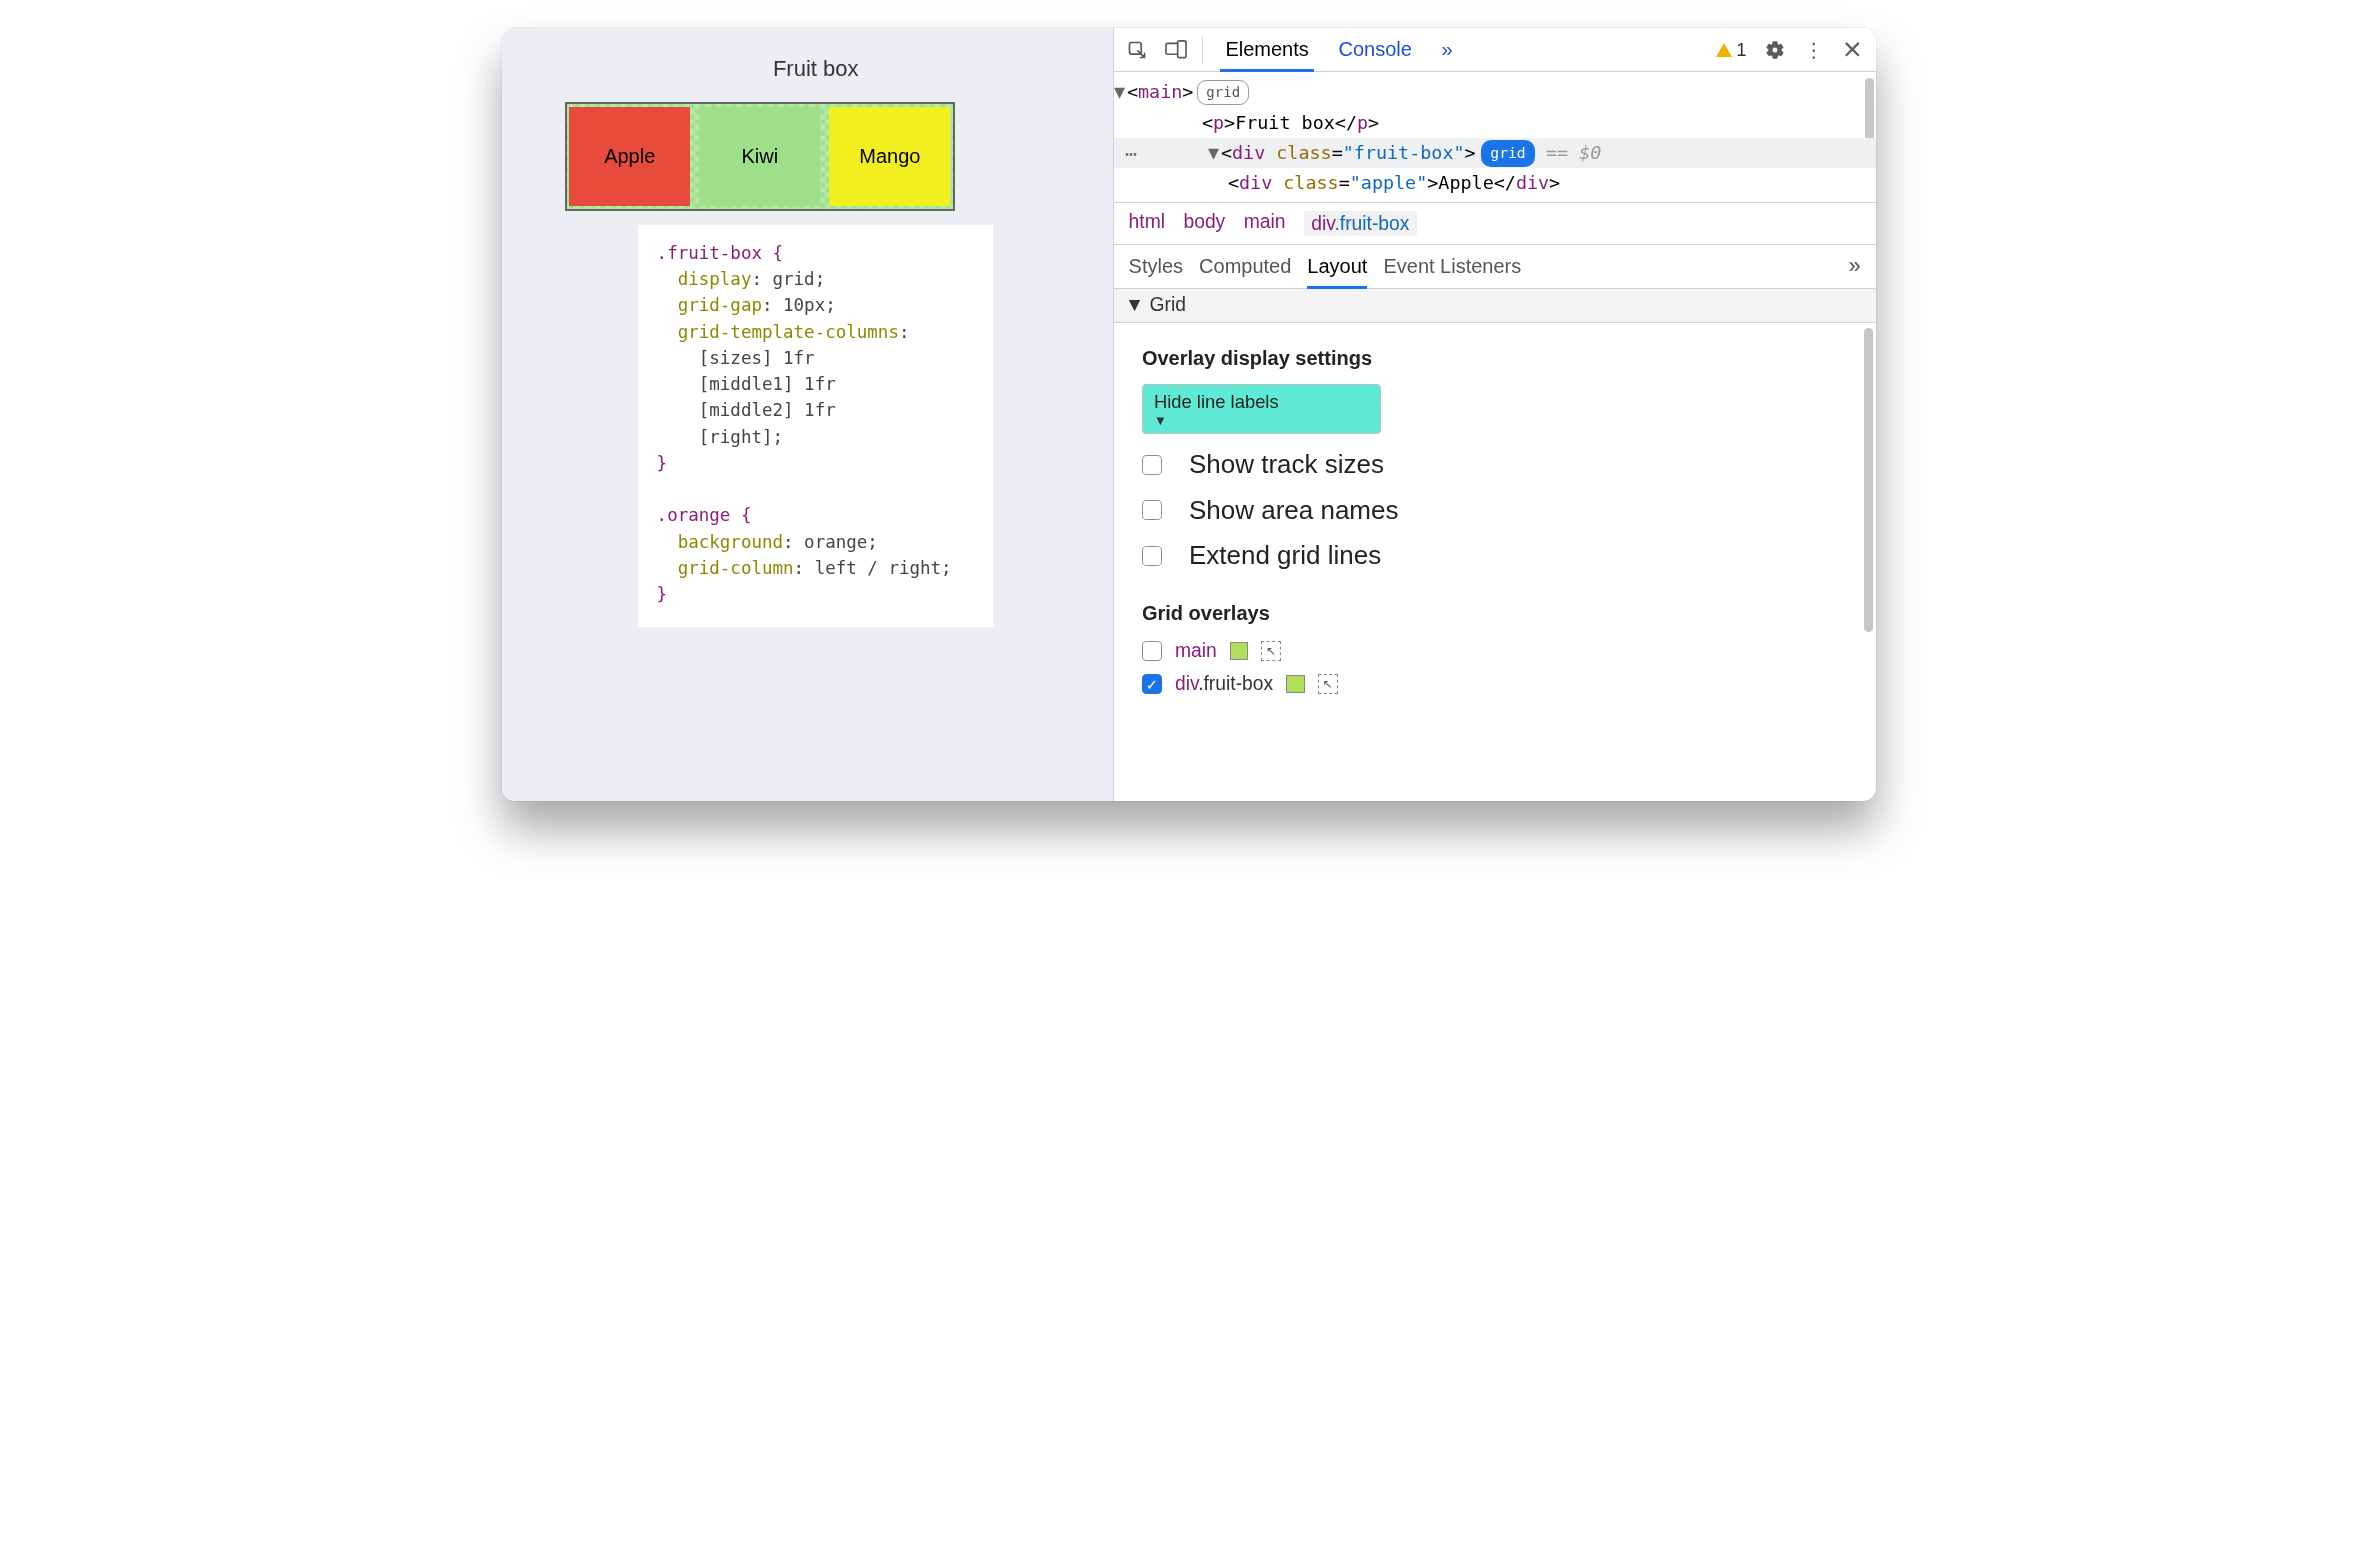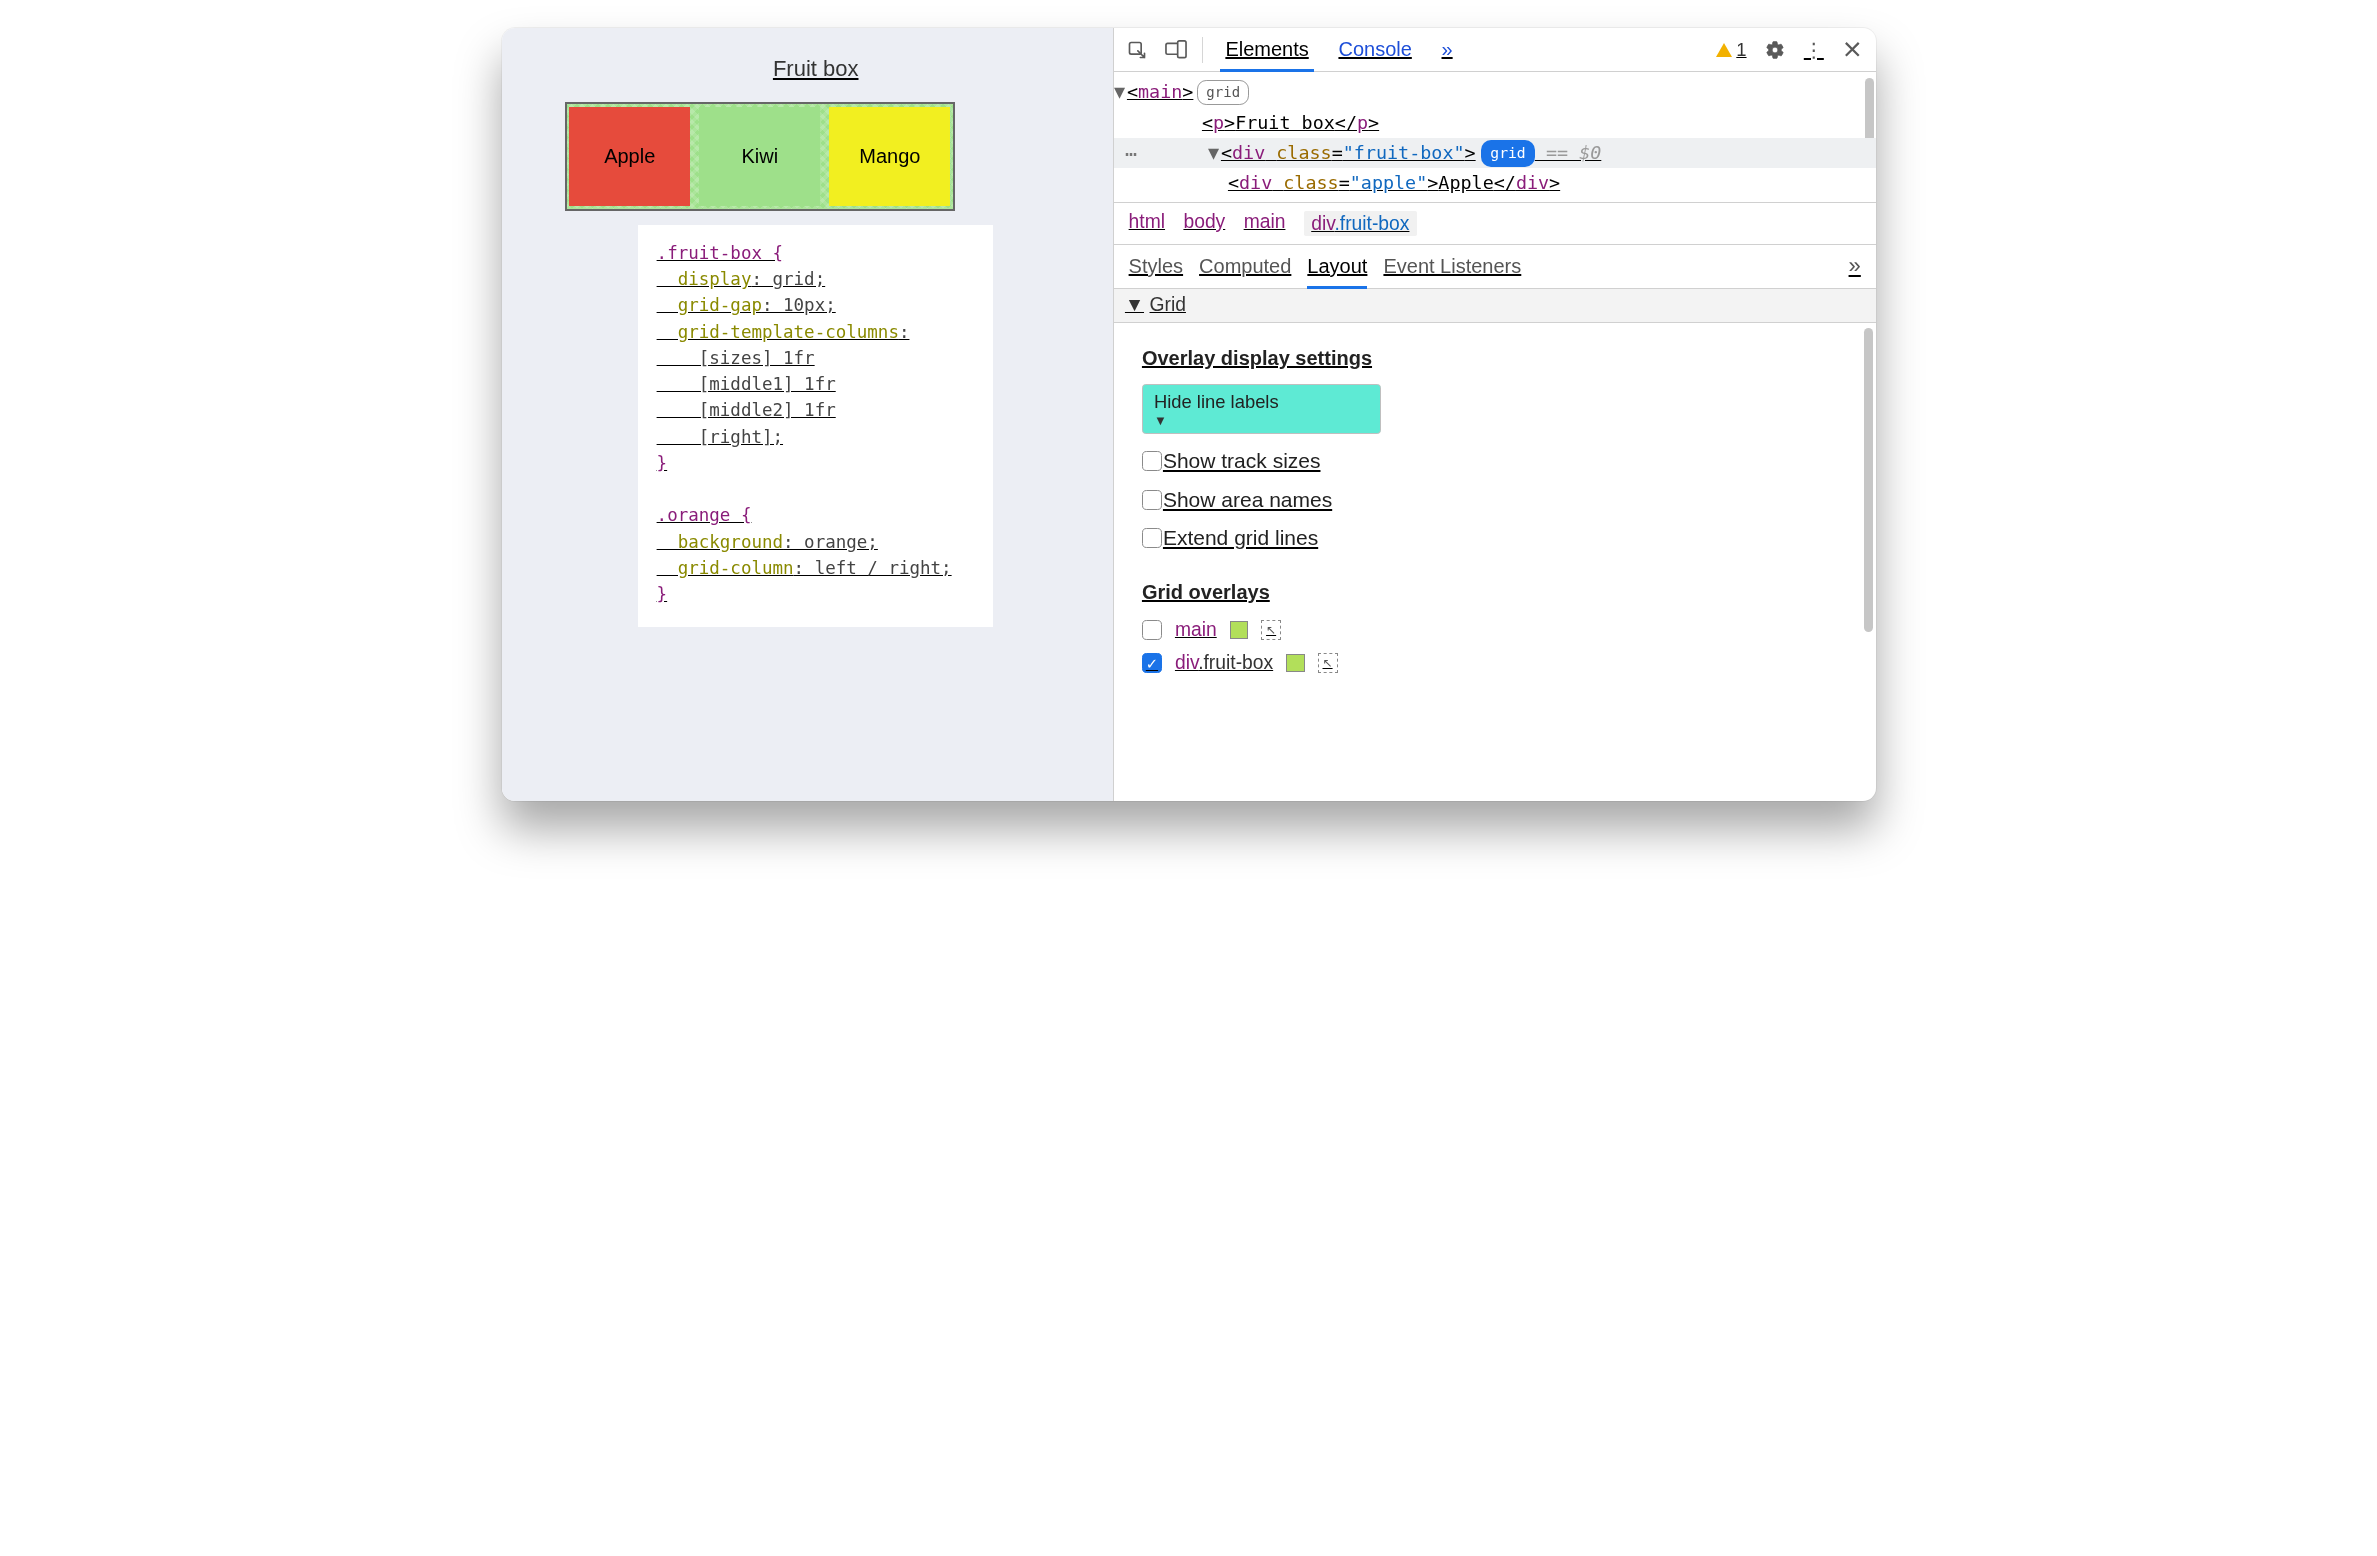--- a/index.html
+++ b/index.html
@@ -11,21 +11,20 @@
     padding:28px;
   }
   .window {
     width: 1374px;
     height: 773px;
     border-radius: 13px;
     overflow: hidden;
     display:flex;
     box-shadow: 0 28px 46px rgba(0,0,0,.35), 0 0 0 0.9px rgba(0,0,0,.05);
     background:#fff;
-    text-decoration:underline;
   }
   
   .page {
     width: 44.5%;
     background:#eceef4;
     position:relative;
     overflow:hidden;
   }
   .page-inner {
     padding: 28px 46px 0 63px;
@@ -195,22 +194,22 @@
 
   .select {
     display:inline-flex; align-items:flex-start;
     border:0.9px solid #bfbfbf; border-radius:3.7px;
     padding: 5.5px 11px; font-size:18.4px; min-width:239px;
     justify-content:space-between; background:#5eead4;flex-direction:column;
   }
   .select .caret { font-size:13px; color:#333; }
 
   .check-row {
-    display:flex; align-items:center; gap:1px; margin:14.7px 0;
-    font-size:21px;
+    display:flex; align-items:center; gap:27px; margin:14.7px 0;
+    font-size:26px;
     text-align:center;
   }
   .checkbox {
     width:20px; height:20px; border:1.8px solid #8a8a8a; border-radius:4.6px;
     display:inline-flex; align-items:center; justify-content:center; background:#fff;
   }
   .checkbox.checked { background:#1a73e8; border-color:#1a73e8; color:#fff; font-size:14.7px; }
 
   .overlay-row {
     display:flex; align-items:center; gap:13px; margin:11px 0;

